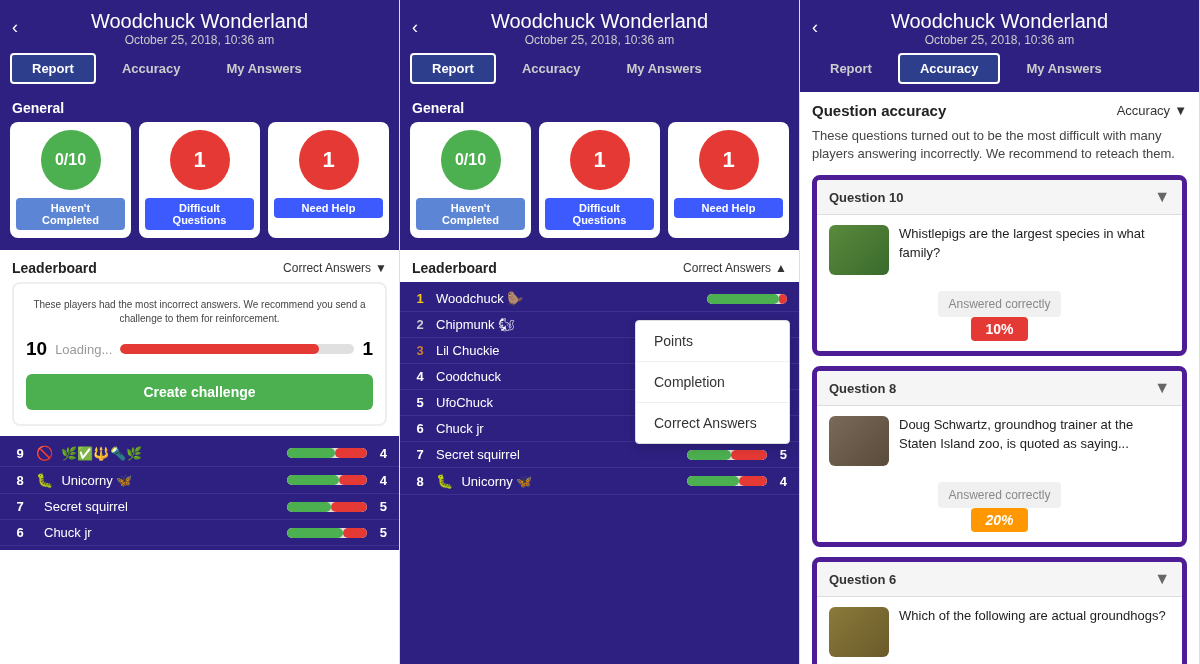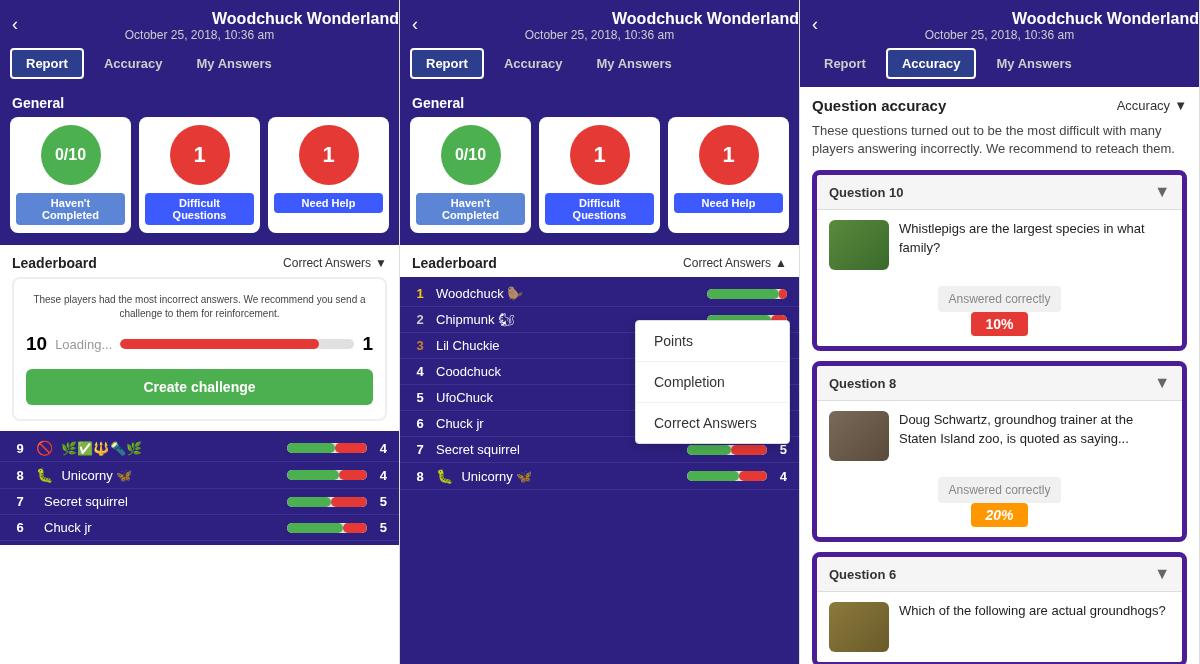--- a/index.html
+++ b/index.html
@@ -26,38 +26,37 @@
     .panel-header .back-arrow {
       position: absolute;
       left: 12px;
       top: 50%;
       transform: translateY(-50%);
       font-size: 18px;
       color: #fff;
       cursor: pointer;
     }
     .panel-header .title {
-      font-size: 16px;
-      font-weight: bold;
-      text-align: right;
+      font-size: 20px;
+      font-weight: normal;
     }
     .panel-header .subtitle {
       font-size: 12px;
       color: #ccc;
     }
 
     
     .panel-tabs {
       background: #2d2080;
       display: flex;
       padding: 0 10px 8px;
       gap: 6px;
     }
     .tab-btn {
-      padding: 6px 14px;
+      padding: 6px 20px;
       border-radius: 4px;
       font-size: 13px;
       cursor: pointer;
       border: none;
       font-weight: bold;
     }
     .tab-btn.active {
       background: #2c3e8c;
       color: #fff;
       border: 2px solid #fff;

